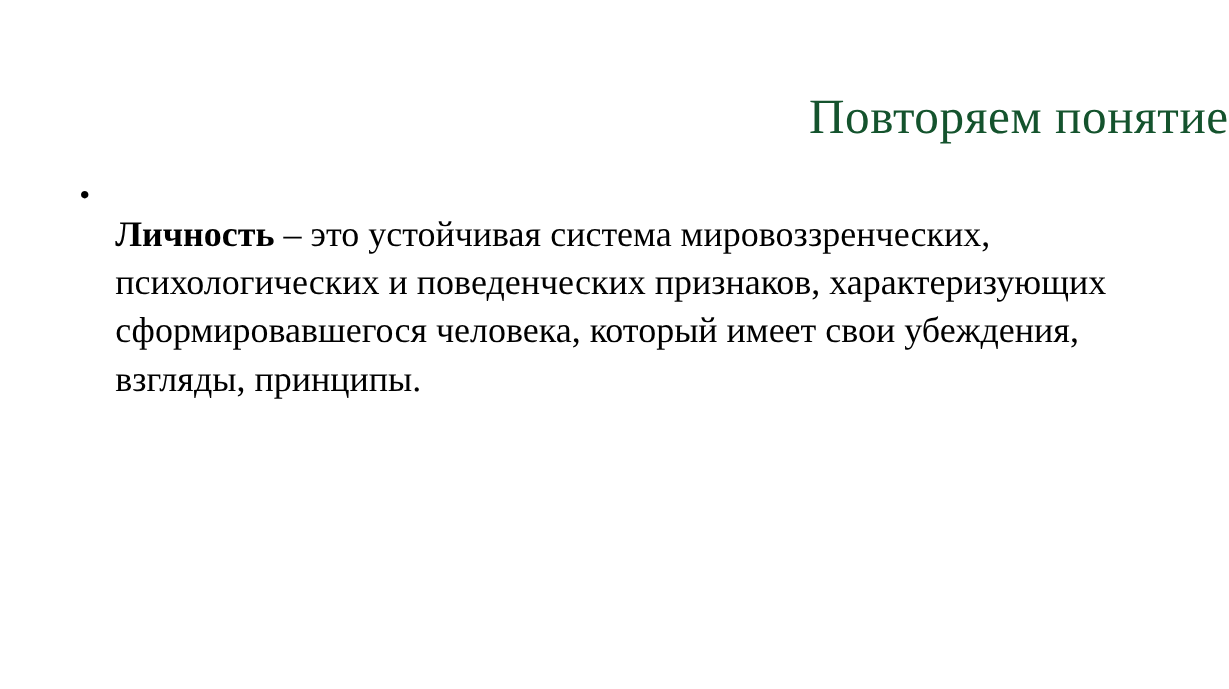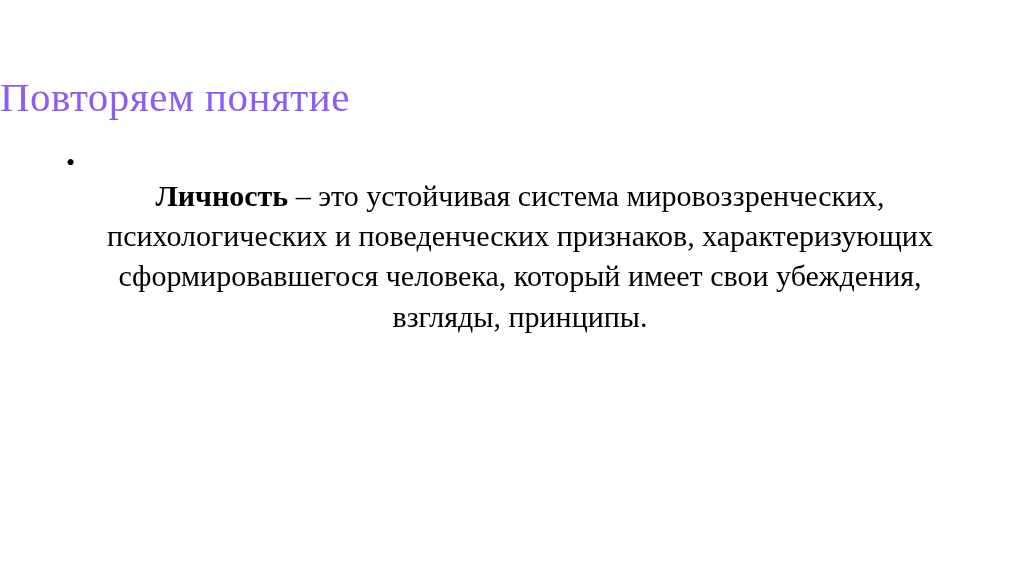--- a/index.html
+++ b/index.html
@@ -19,27 +19,27 @@
     width: 1024px;
     height: 574px;
     background: #ffffff;
     box-sizing: border-box;
   }
   .slide-title {
     position: absolute;
     top: 48px;
     left: 0;
     width: 1024px;
-    text-align: left;
+    text-align: right;
     font-family: "Liberation Serif", serif;
     font-size: 41px;
     font-weight: normal;
     line-height: 1.1;
     letter-spacing: 0.5px;
-    color: #8b5cf6;
+    color: #14532d;
   }
   .body-block {
     position: absolute;
     top: 146px;
     left: 66px;
     width: 900px;
   }
   .bullet-item {
     display: flex;
     align-items: flex-start;
@@ -53,21 +53,21 @@
     line-height: 1.33;
     text-align: left;
     color: #000000;
   }
   .bullet-text {
     flex: 1 1 auto;
     font-family: "Liberation Serif", serif;
     font-size: 30px;
     line-height: 1.34;
     color: #000000;
-    text-align: center;
+    text-align: left;
     max-width: 848px;
   }
   .term {
     font-weight: bold;
   }
 </style>
 </head>
 <body>
 
 <div class="slide">

